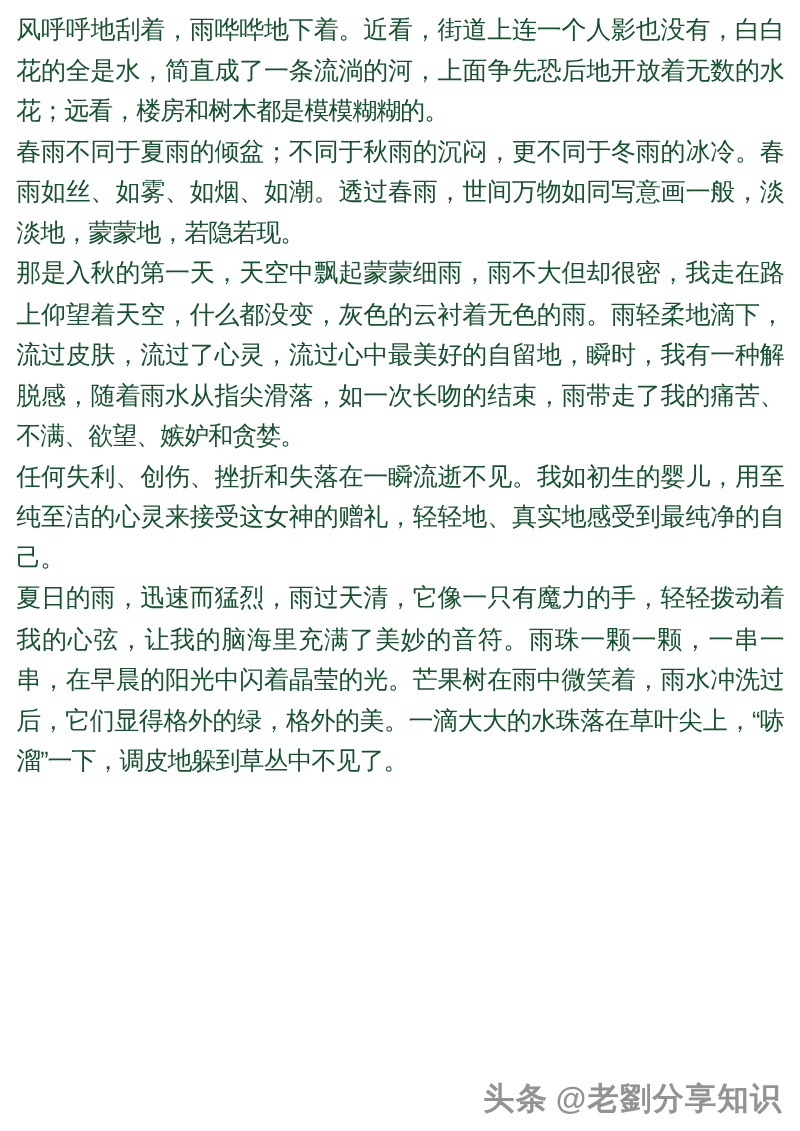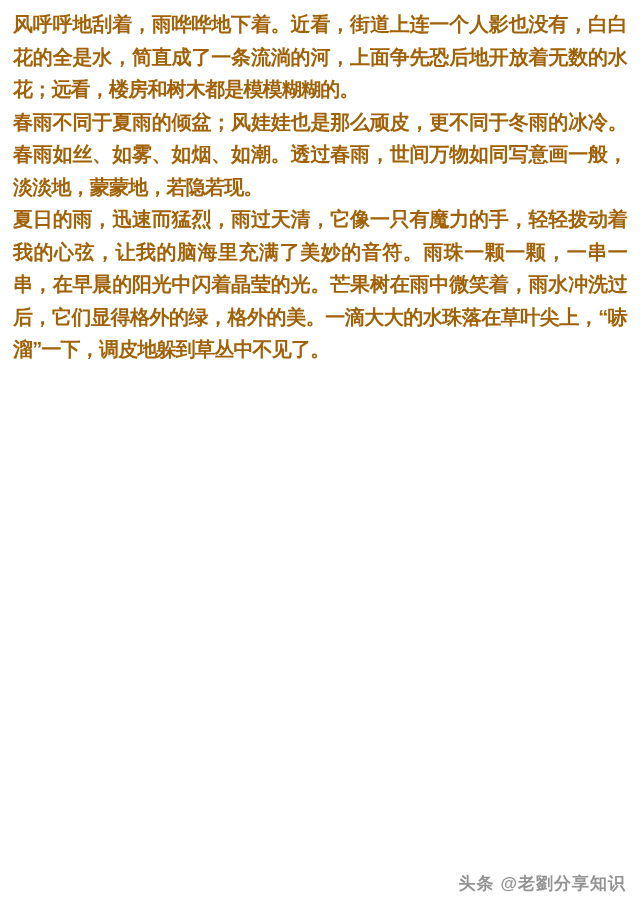--- a/index.html
+++ b/index.html
@@ -19,49 +19,51 @@
     top: 8px;
     left: 13px;
     right: 13px;
   }
   .article p {
     margin: 0;
     padding: 0;
     font-size: 20px;
     line-height: 32.5px;
     letter-spacing: -0.8px;
-    color: #a16207;
+    color: #14532d;
     text-align: justify;
     word-break: break-all;
-    font-weight: 700;
+    font-weight: 400;
   }
   .watermark {
     position: absolute;
     right: 14px;
     bottom: 10px;
-    font-size: 17px;
+    font-size: 25px;
     font-weight: bold;
     letter-spacing: 1px;
     color: rgba(128, 128, 128, 0.85);
     text-shadow: 2px 2px 0 rgba(255, 255, 255, 0.95),
                  1px 1px 0 rgba(255, 255, 255, 0.8);
     white-space: nowrap;
     user-select: none;
   }
   .watermark .wm-part {
     display: inline-block;
   }
   .watermark .wm-platform {
     margin-right: 6px;
   }
 </style>
 </head>
 <body>
 
 <div class="article">
   <p>风呼呼地刮着，雨哗哗地下着。近看，街道上连一个人影也没有，白白花的全是水，简直成了一条流淌的河，上面争先恐后地开放着无数的水花；远看，楼房和树木都是模模糊糊的。</p>
-  <p>春雨不同于夏雨的倾盆；风娃娃也是那么顽皮，更不同于冬雨的冰冷。春雨如丝、如雾、如烟、如潮。透过春雨，世间万物如同写意画一般，淡淡地，蒙蒙地，若隐若现。</p>
+  <p>春雨不同于夏雨的倾盆；不同于秋雨的沉闷，更不同于冬雨的冰冷。春雨如丝、如雾、如烟、如潮。透过春雨，世间万物如同写意画一般，淡淡地，蒙蒙地，若隐若现。</p>
+  <p>那是入秋的第一天，天空中飘起蒙蒙细雨，雨不大但却很密，我走在路上仰望着天空，什么都没变，灰色的云衬着无色的雨。雨轻柔地滴下，流过皮肤，流过了心灵，流过心中最美好的自留地，瞬时，我有一种解脱感，随着雨水从指尖滑落，如一次长吻的结束，雨带走了我的痛苦、不满、欲望、嫉妒和贪婪。</p>
+  <p>任何失利、创伤、挫折和失落在一瞬流逝不见。我如初生的婴儿，用至纯至洁的心灵来接受这女神的赠礼，轻轻地、真实地感受到最纯净的自己。</p>
   <p>夏日的雨，迅速而猛烈，雨过天清，它像一只有魔力的手，轻轻拨动着我的心弦，让我的脑海里充满了美妙的音符。雨珠一颗一颗，一串一串，在早晨的阳光中闪着晶莹的光。芒果树在雨中微笑着，雨水冲洗过后，它们显得格外的绿，格外的美。一滴大大的水珠落在草叶尖上，“哧溜”一下，调皮地躲到草丛中不见了。</p>
 </div>
 
 <div class="watermark">
   <span class="wm-part wm-platform">头条</span><span class="wm-part">@老劉分享知识</span>
 </div>
 
 </body></html>

